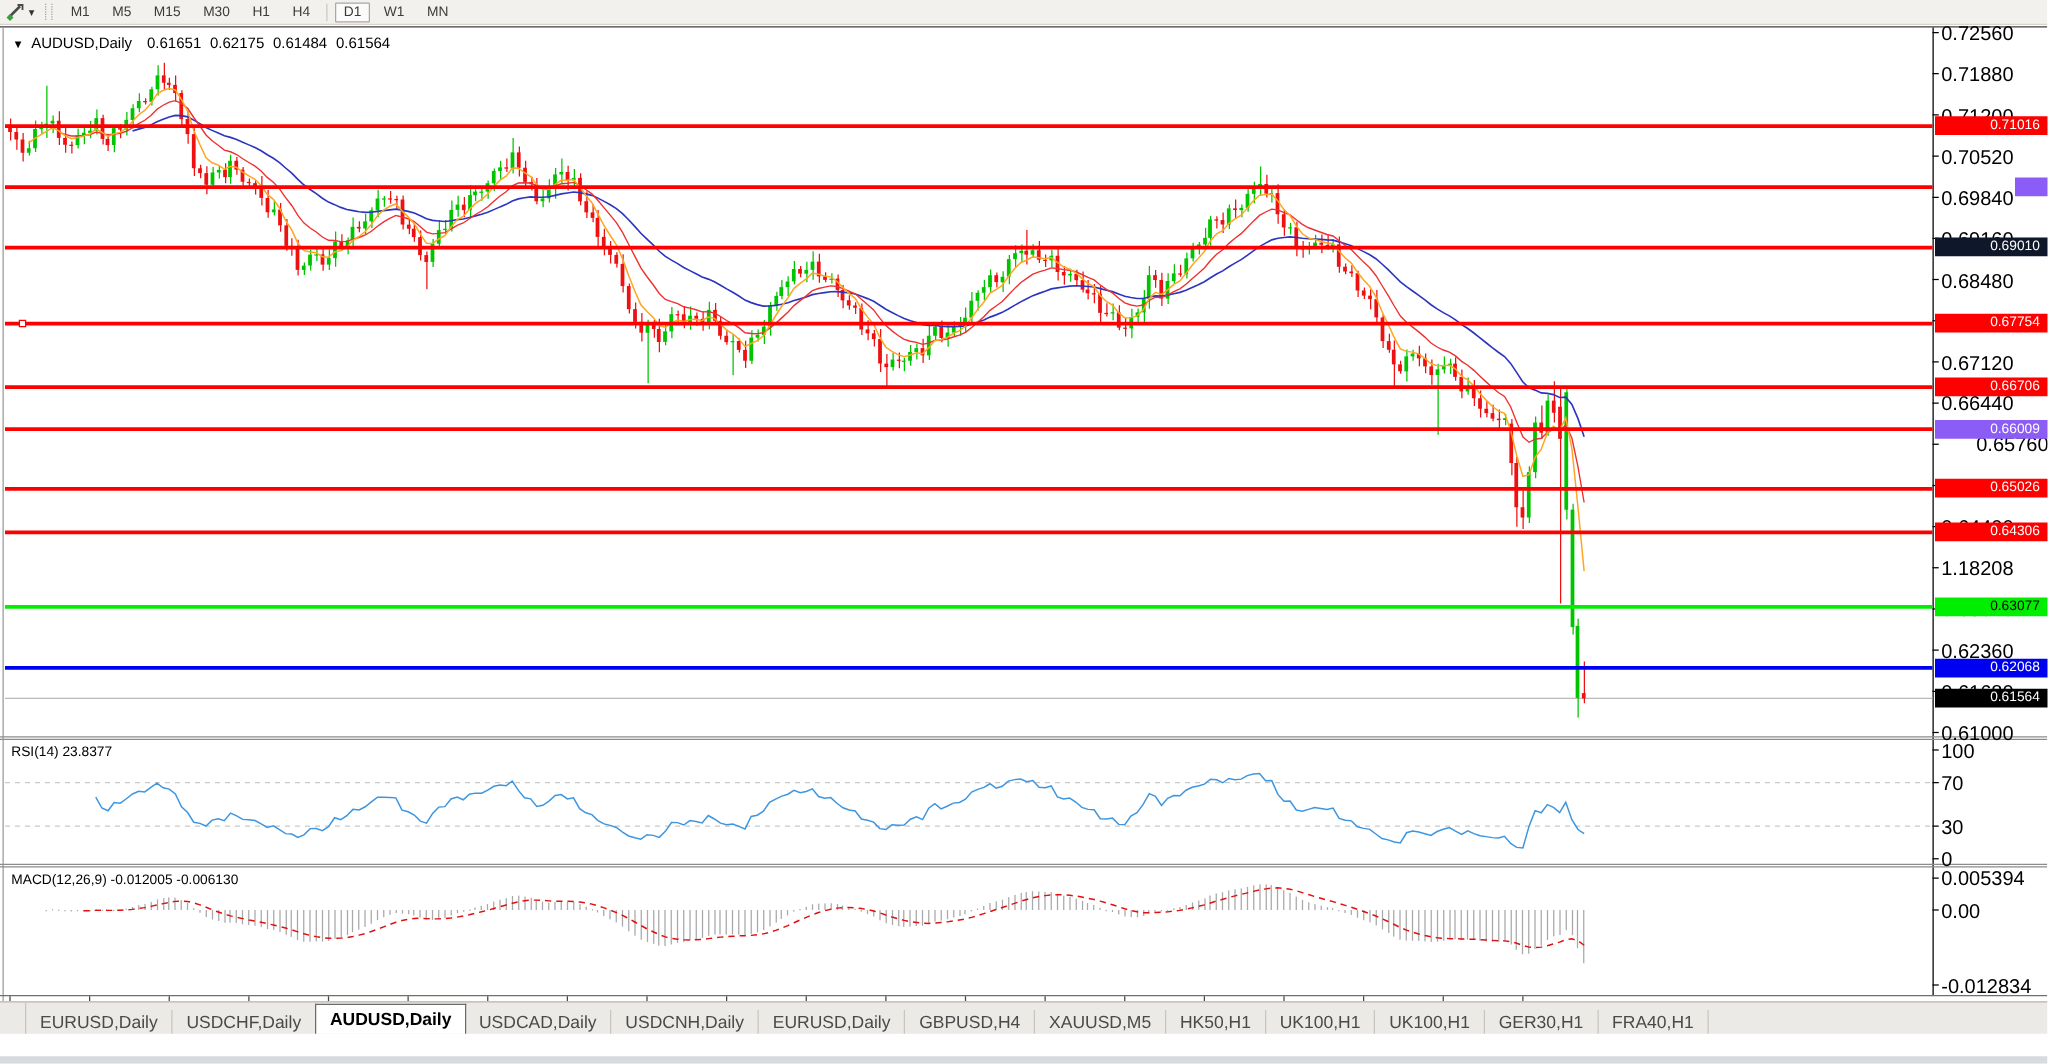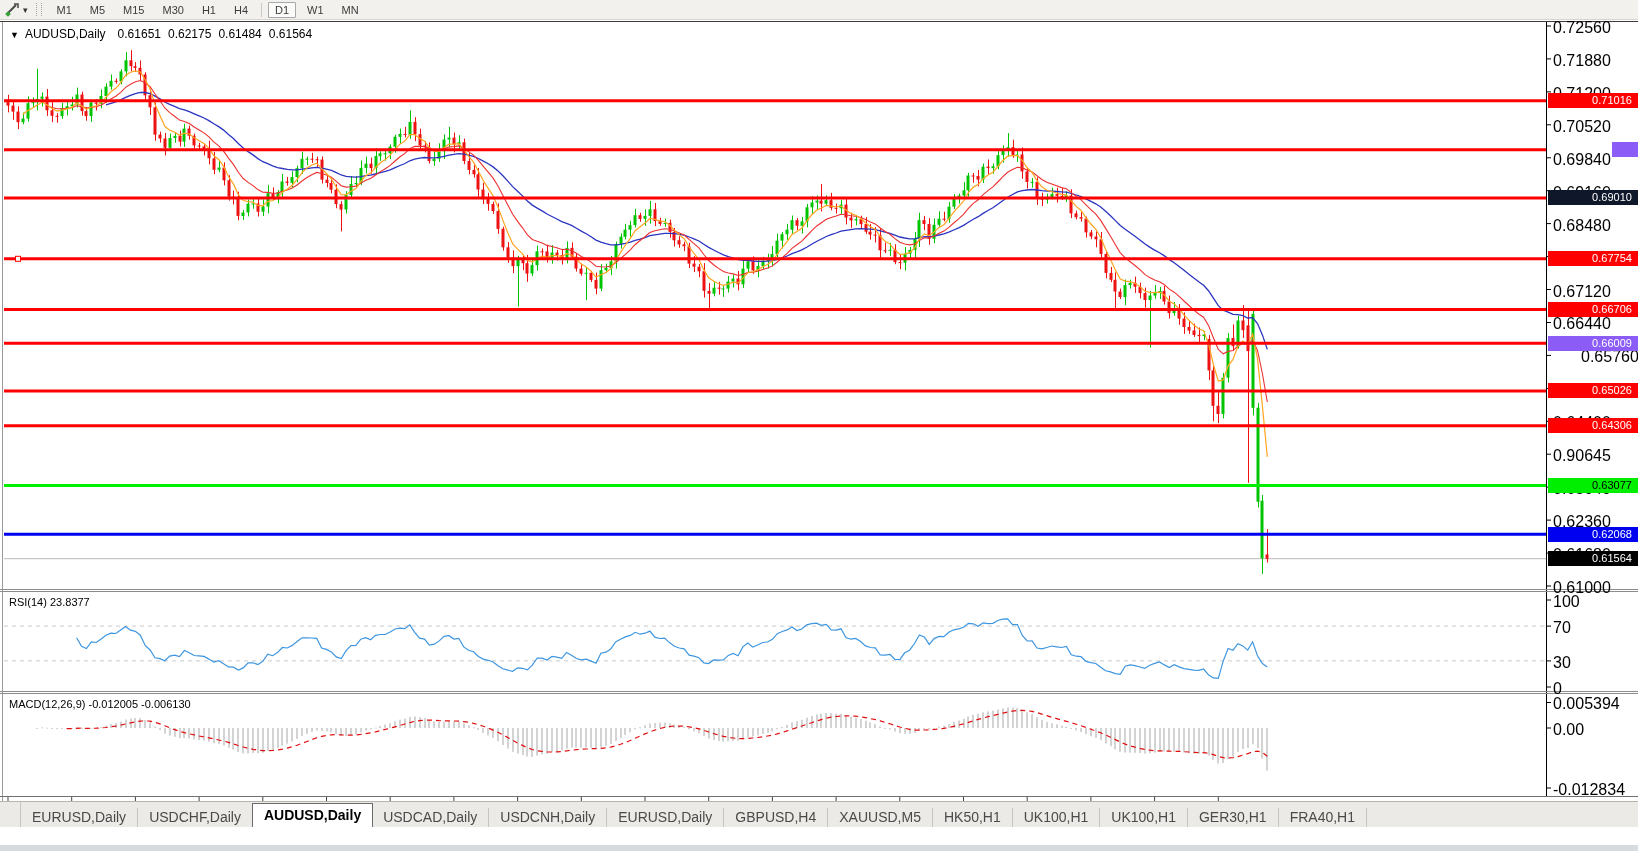--- a/index.html
+++ b/index.html
@@ -933,21 +933,21 @@
       <div class="axtick" style="left: 1553px; top: 97.8235px;">0.70520</div>
       <div class="axtick" style="left: 1553px; top: 130.765px;">0.69840</div>
       <div class="axtick" style="left: 1553px; top: 163.706px;">0.69160</div>
       <div class="axtick" style="left: 1553px; top: 196.647px;">0.68480</div>
       <div class="axtick" style="left: 1553px; top: 229.588px;">0.67800</div>
       <div class="axtick" style="left: 1553px; top: 262.529px;">0.67120</div>
       <div class="axtick" style="left: 1553px; top: 295.471px;">0.66440</div>
       <div class="axtick" style="left: 1553px; top: 328.412px; padding-left: 28px;">0.65760</div>
       <div class="axtick" style="left: 1553px; top: 361.353px;">0.65080</div>
       <div class="axtick" style="left: 1553px; top: 394.294px;">0.64400</div>
-      <div class="axtick" style="left: 1553px; top: 427.235px;">0.90645</div>
+      <div class="axtick" style="left: 1553px; top: 427.235px;">1.18208</div>
       <div class="axtick" style="left: 1553px; top: 460.176px;">0.63040</div>
       <div class="axtick" style="left: 1553px; top: 493.118px;">0.62360</div>
       <div class="axtick" style="left: 1553px; top: 526.059px;">0.61680</div>
       <div class="axtick" style="left: 1553px; top: 559px;">0.61000</div>
       <div class="axtick" style="left: 1553px; top: 573px;">100</div>
       <div class="axtick" style="left: 1553px; top: 599.1px;">70</div>
       <div class="axtick" style="left: 1553px; top: 633.9px;">30</div>
       <div class="axtick" style="left: 1553px; top: 660px;">0</div>
       <div class="axtick" style="left: 1553px; top: 675.47px;">0.005394</div>
       <div class="axtick" style="left: 1553px; top: 701px;">0.00</div>

